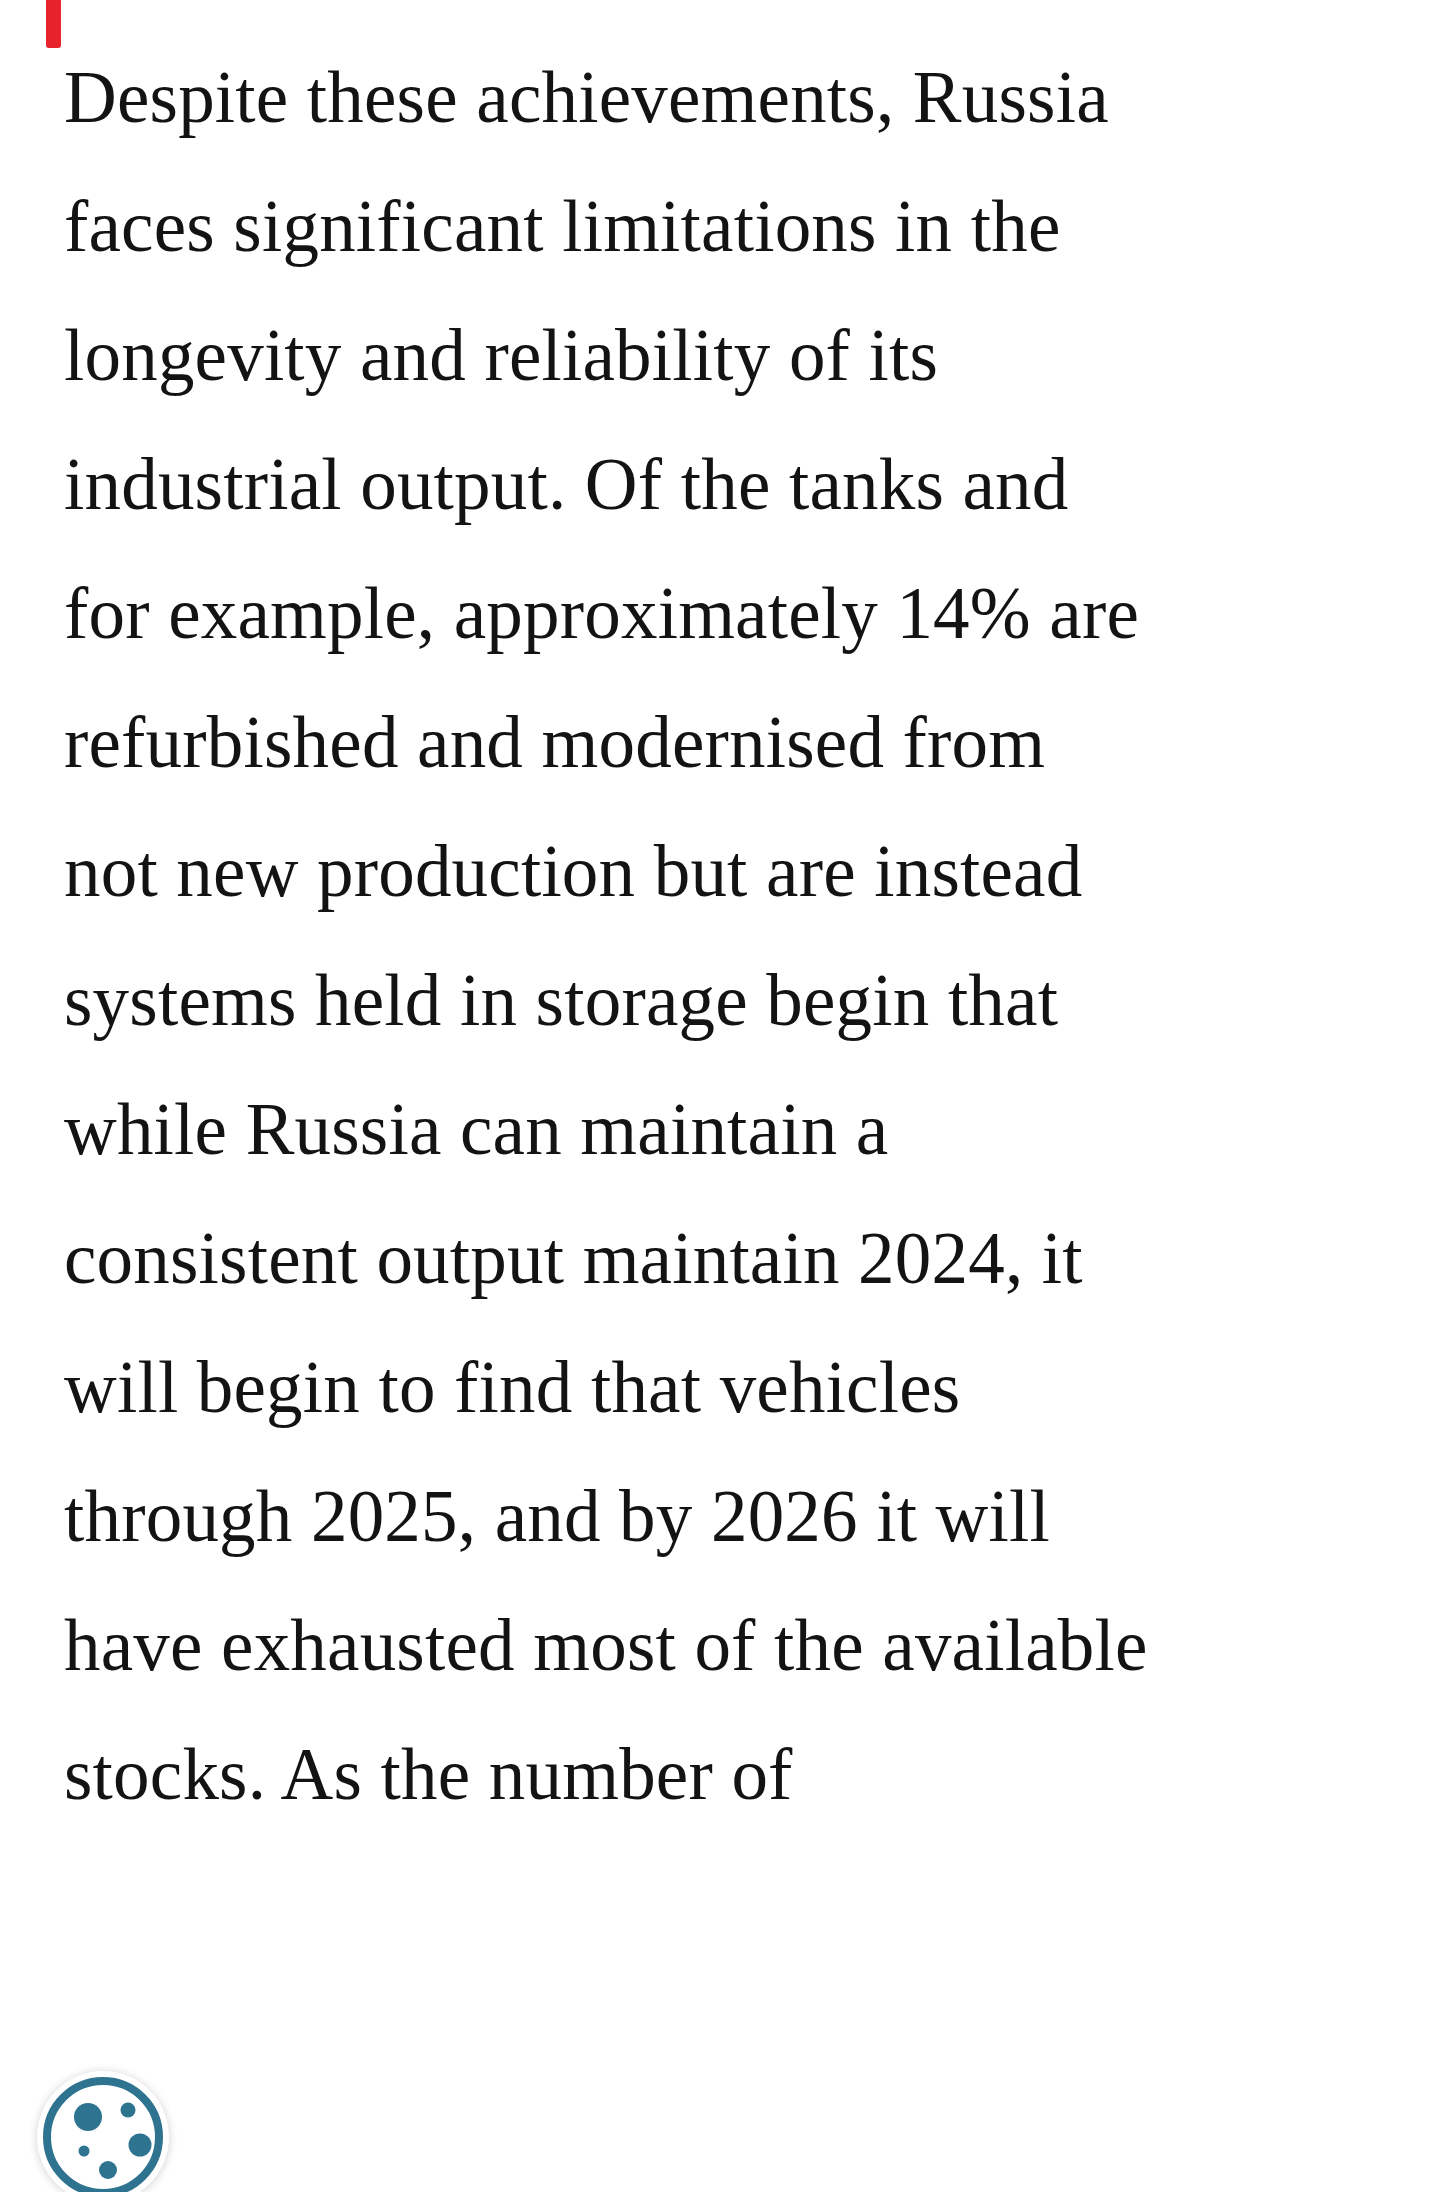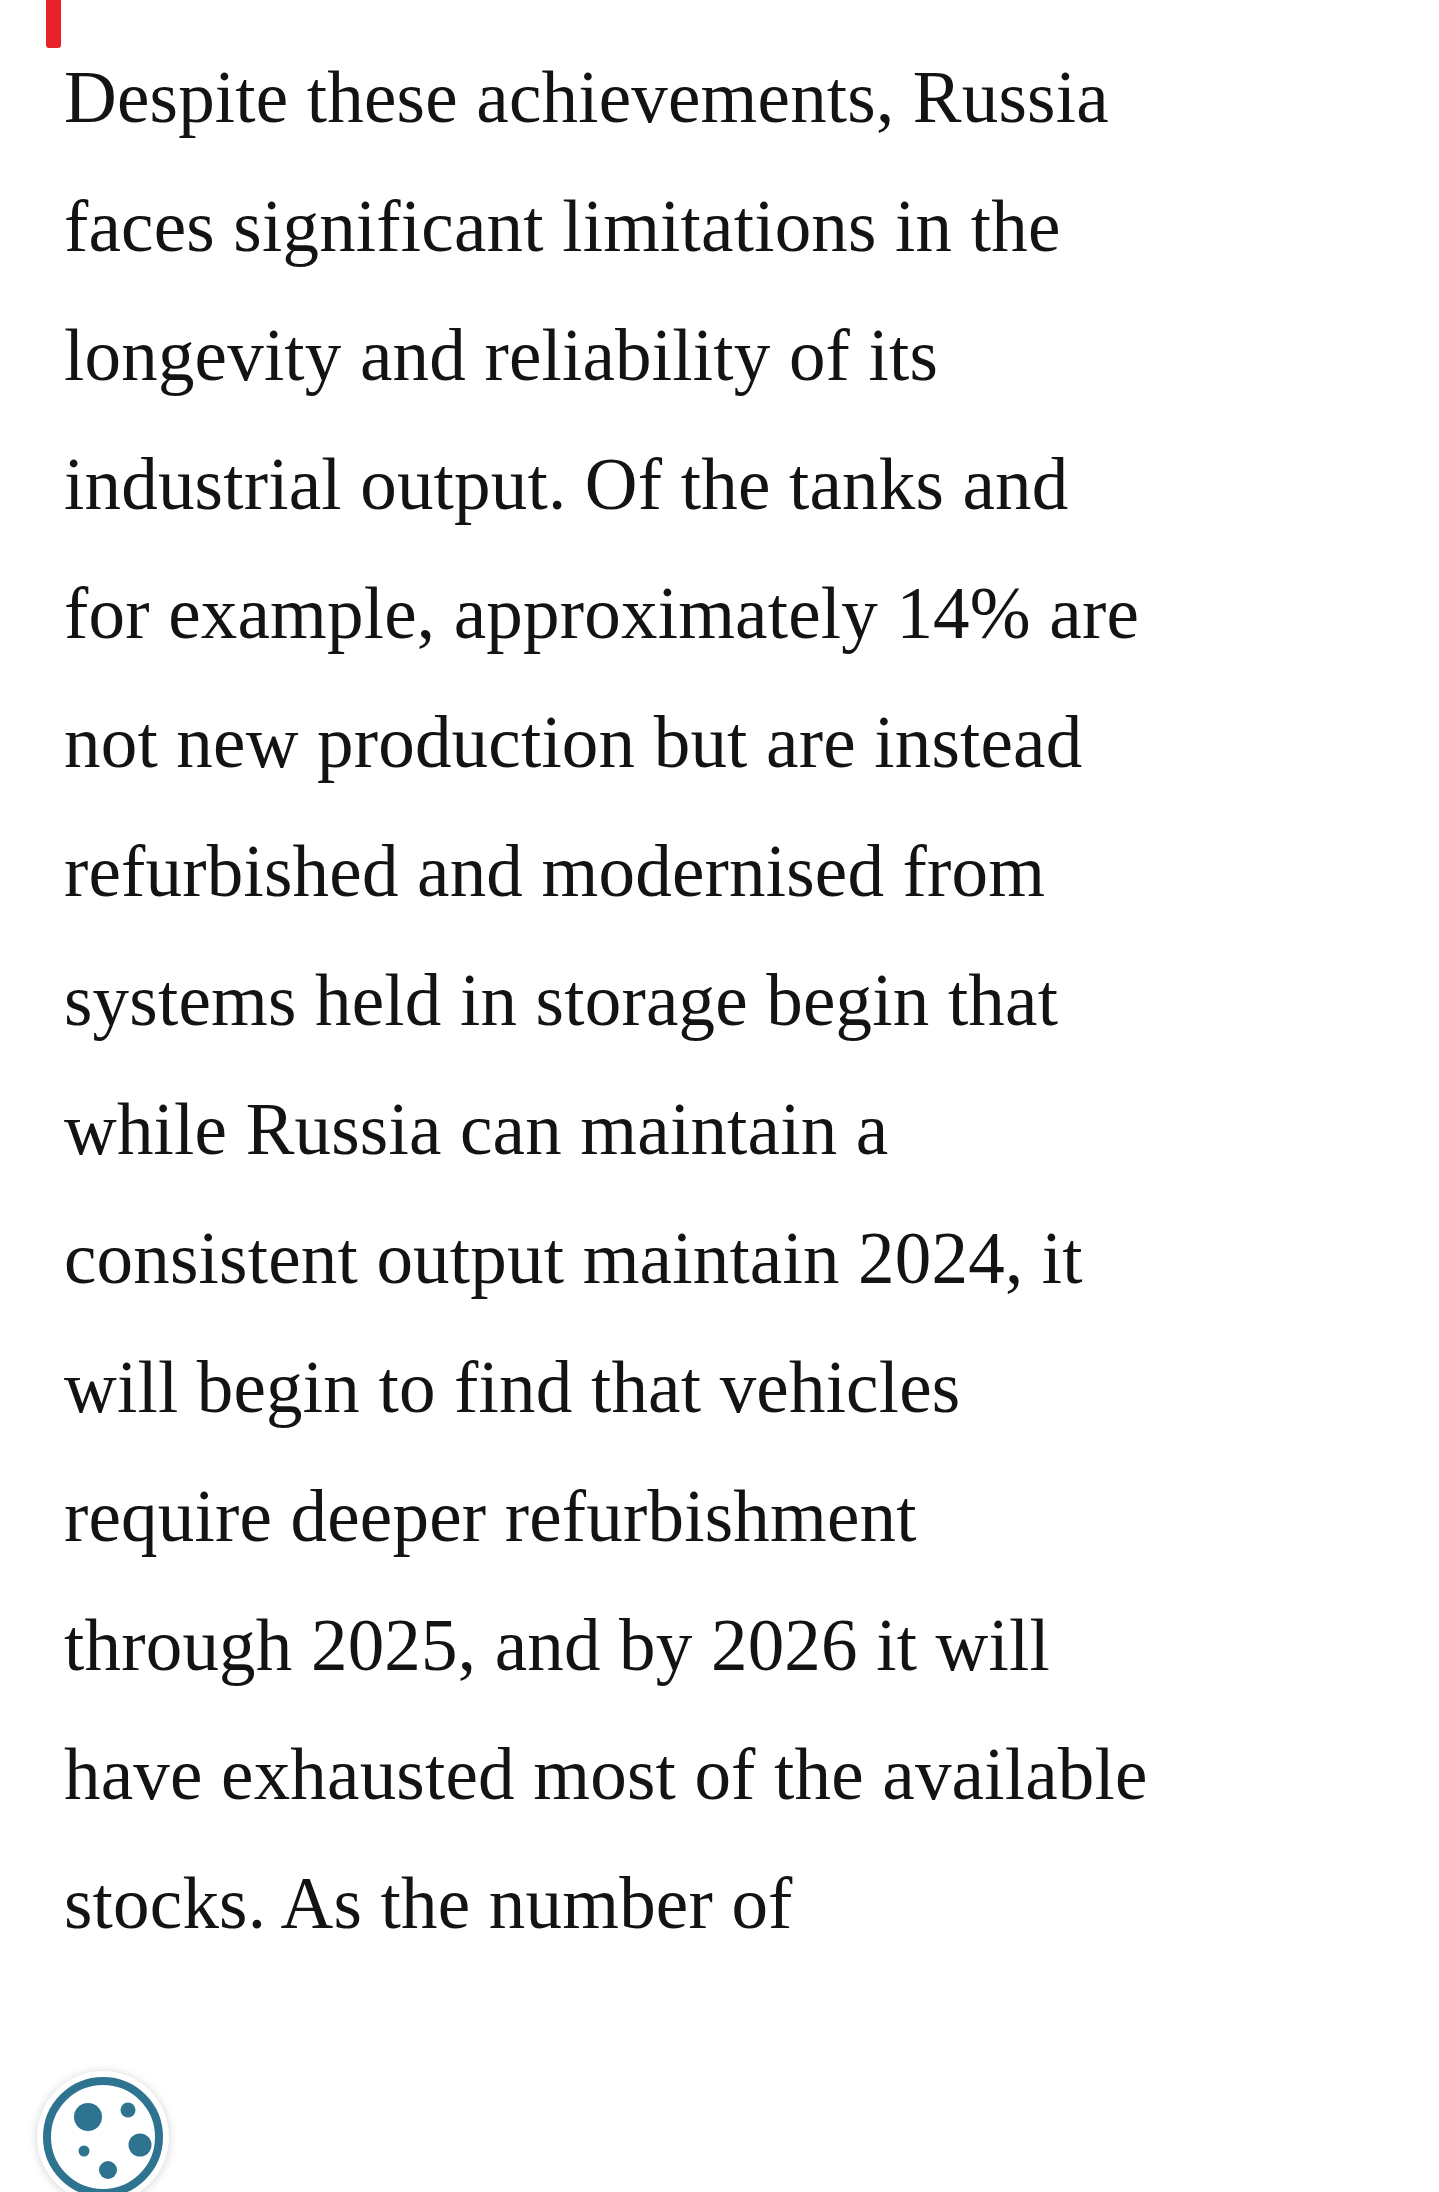--- a/index.html
+++ b/index.html
@@ -64,27 +64,26 @@
 <body>
 
 <div class="red-bar" data-bind-style="background:scroll_indicator.color" style="background: rgb(232, 34, 43);"></div>
 
 <div class="article">
   <div class="line" data-bind="article.lines.0">Despite these achievements, Russia</div>
   <div class="line" data-bind="article.lines.1">faces significant limitations in the</div>
   <div class="line" data-bind="article.lines.2">longevity and reliability of its</div>
   <div class="line" data-bind="article.lines.3">industrial output. Of the tanks and</div>
   <div class="line" data-bind="article.lines.5">for example, approximately 14% are</div>
+  <div class="line" data-bind="article.lines.7">refurbished and modernised from</div>
   <div class="line" data-bind="article.lines.6">not new production but are instead</div>
-  <div class="line" data-bind="article.lines.7">refurbished and modernised from</div>
   <div class="line" data-bind="article.lines.9">systems held in storage begin that</div>
   <div class="line" data-bind="article.lines.10">while Russia can maintain a</div>
   <div class="line" data-bind="article.lines.11">consistent output maintain 2024, it</div>
   <div class="line" data-bind="article.lines.12">will begin to find that vehicles</div>
-  <div class="line" data-bind="article.lines.13">require deeper refurbishment</div>
   <div class="line" data-bind="article.lines.14">through 2025, and by 2026 it will</div>
   <div class="line" data-bind="article.lines.15">have exhausted most of the available</div>
   <div class="line" data-bind="article.lines.16">stocks. As the number of</div>
 </div>
 
 <div class="cookie-btn" data-bind-style="background:cookie_widget.background" style="background: rgb(255, 255, 255);">
   <svg viewBox="0 0 132 132">
 
     <circle cx="66" cy="66" r="56" fill="none" stroke-width="8" stroke="#2e7490"></circle>
 

